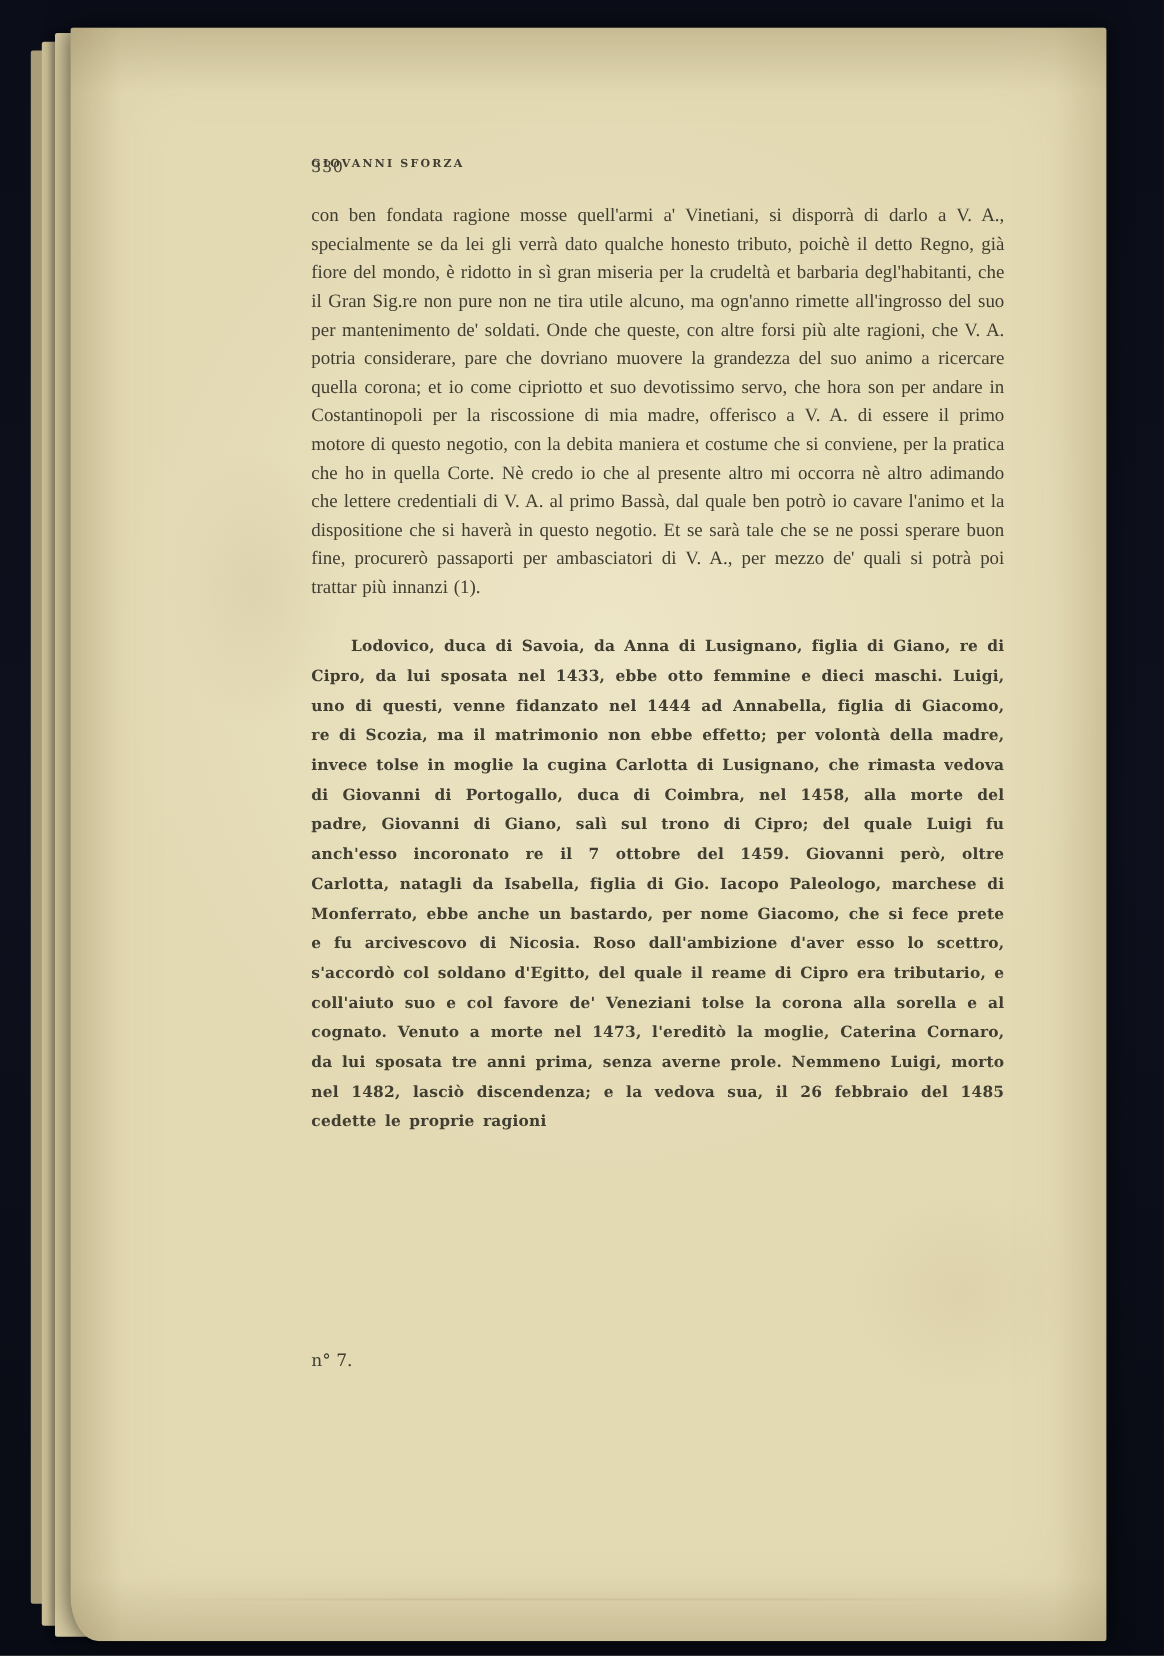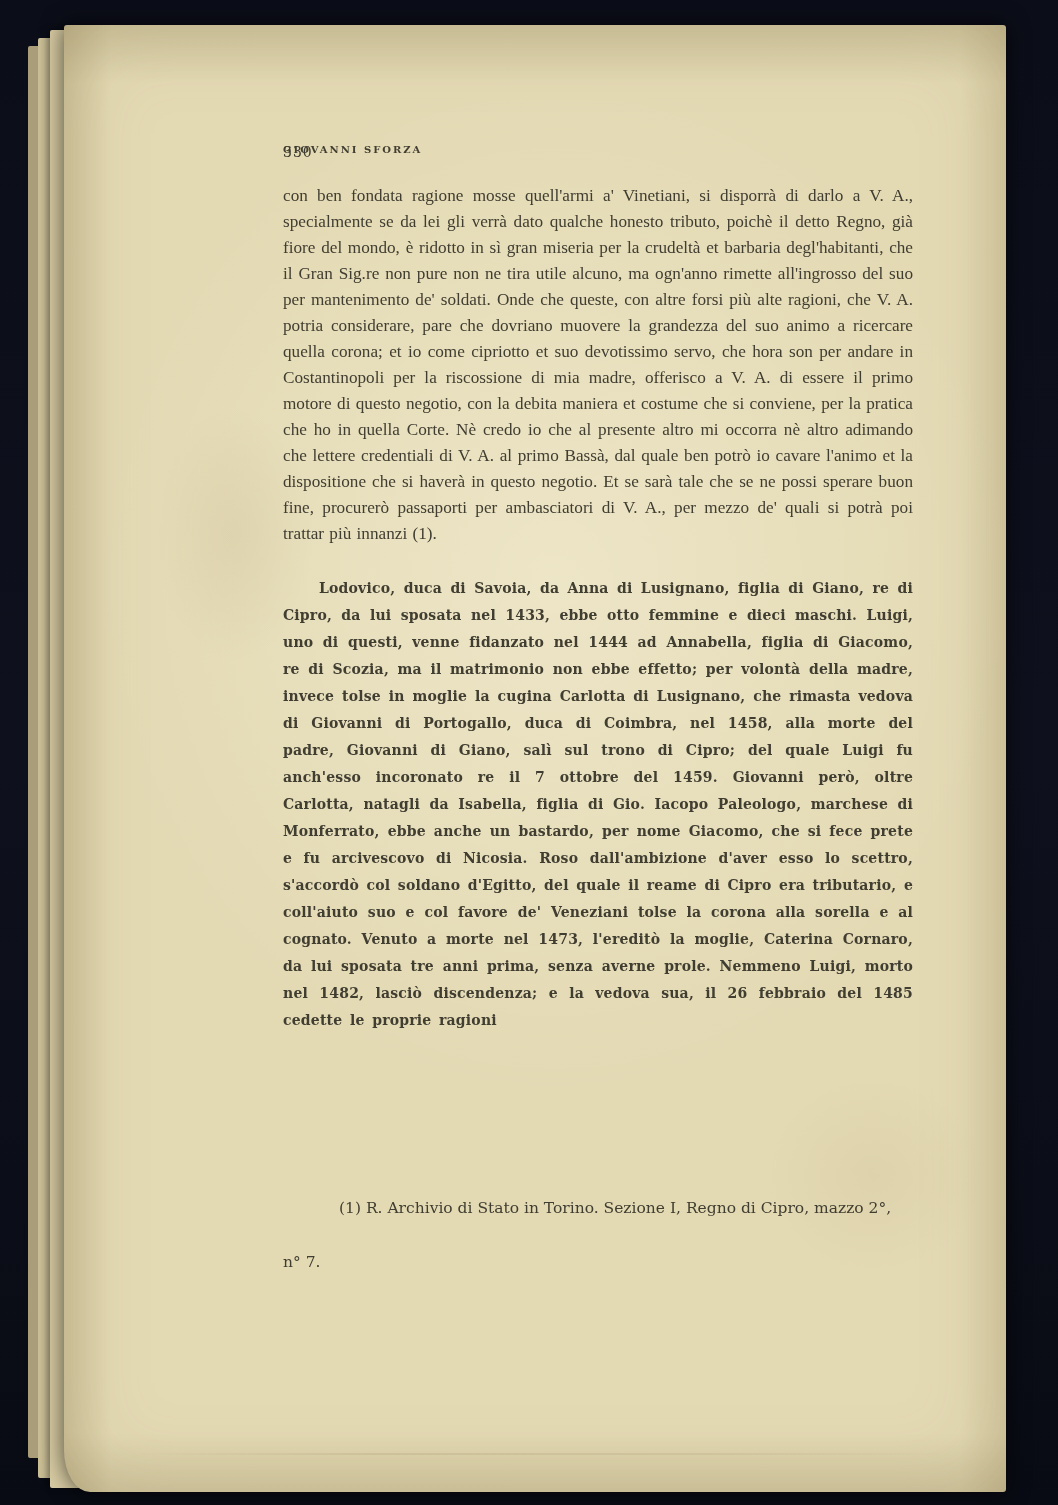--- a/index.html
+++ b/index.html
@@ -135,17 +135,16 @@
     <span class="page-number">330</span>
     <span class="running-header">GIOVANNI SFORZA</span>
   </div>
 
   <div class="body-text">
     <p class="para-1">con ben fondata ragione mosse quell'armi a' Vinetiani, si disporrà di darlo a V. A., specialmente se da lei gli verrà dato qualche honesto tributo, poichè il detto Regno, già fiore del mondo, è ridotto in sì gran miseria per la crudeltà et barbaria degl'habitanti, che il Gran Sig.re non pure non ne tira utile alcuno, ma ogn'anno rimette all'ingrosso del suo per mantenimento de' soldati. Onde che queste, con altre forsi più alte ragioni, che V. A. potria considerare, pare che dovriano muovere la grandezza del suo animo a ricercare quella corona; et io come cipriotto et suo devotissimo servo, che hora son per andare in Costantinopoli per la riscossione di mia madre, offerisco a V. A. di essere il primo motore di questo negotio, con la debita maniera et costume che si conviene, per la pratica che ho in quella Corte. Nè credo io che al presente altro mi occorra nè altro adimando che lettere credentiali di V. A. al primo Bassà, dal quale ben potrò io cavare l'animo et la dispositione che si haverà in questo negotio. Et se sarà tale che se ne possi sperare buon fine, procurerò passaporti per ambasciatori di V. A., per mezzo de' quali si potrà poi trattar più innanzi (1).</p>
     <p class="para-2">Lodovico, duca di Savoia, da Anna di Lusignano, figlia di Giano, re di Cipro, da lui sposata nel 1433, ebbe otto femmine e dieci maschi. Luigi, uno di questi, venne fidanzato nel 1444 ad Annabella, figlia di Giacomo, re di Scozia, ma il matrimonio non ebbe effetto; per volontà della madre, invece tolse in moglie la cugina Carlotta di Lusignano, che rimasta vedova di Giovanni di Portogallo, duca di Coimbra, nel 1458, alla morte del padre, Giovanni di Giano, salì sul trono di Cipro; del quale Luigi fu anch'esso incoronato re il 7 ottobre del 1459. Giovanni però, oltre Carlotta, natagli da Isabella, figlia di Gio. Iacopo Paleologo, marchese di Monferrato, ebbe anche un bastardo, per nome Giacomo, che si fece prete e fu arcivescovo di Nicosia. Roso dall'ambizione d'aver esso lo scettro, s'accordò col soldano d'Egitto, del quale il reame di Cipro era tributario, e coll'aiuto suo e col favore de' Veneziani tolse la corona alla sorella e al cognato. Venuto a morte nel 1473, l'ereditò la moglie, Caterina Cornaro, da lui sposata tre anni prima, senza averne prole. Nemmeno Luigi, morto nel 1482, lasciò discendenza; e la vedova sua, il 26 febbraio del 1485 cedette le proprie ragioni</p>
   </div>
 
   <div class="footnote">
-    <div class="footnote-line-1">(1) R. Archivio di Stato in Torino. Sezione I, Regno di Cipro, mazzo 2°,</div>
     <div class="footnote-line-2">n° 7.</div>
   </div>
 
 </div>
 
 </body></html>

